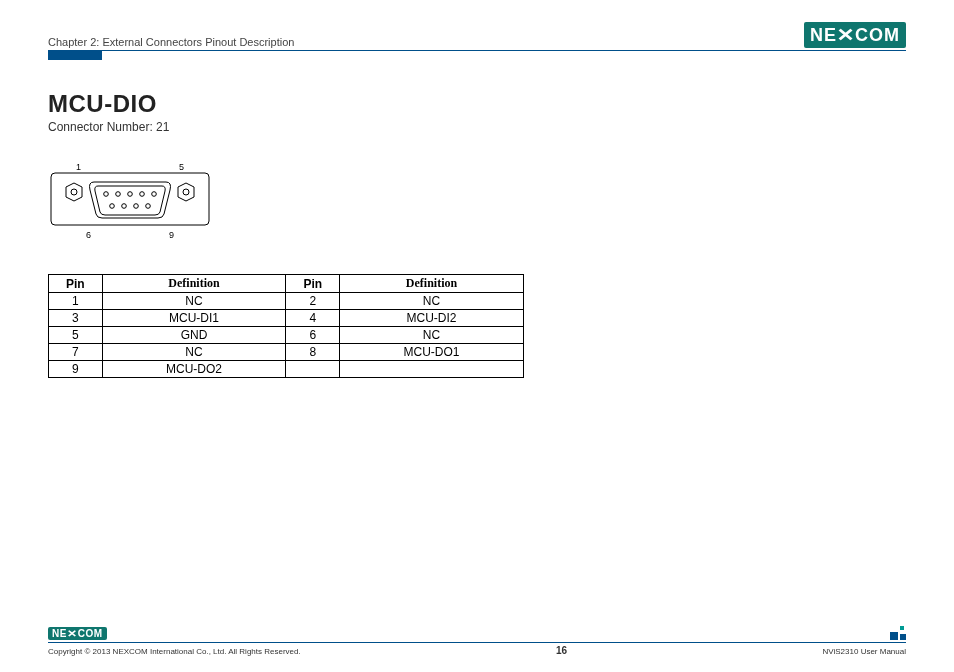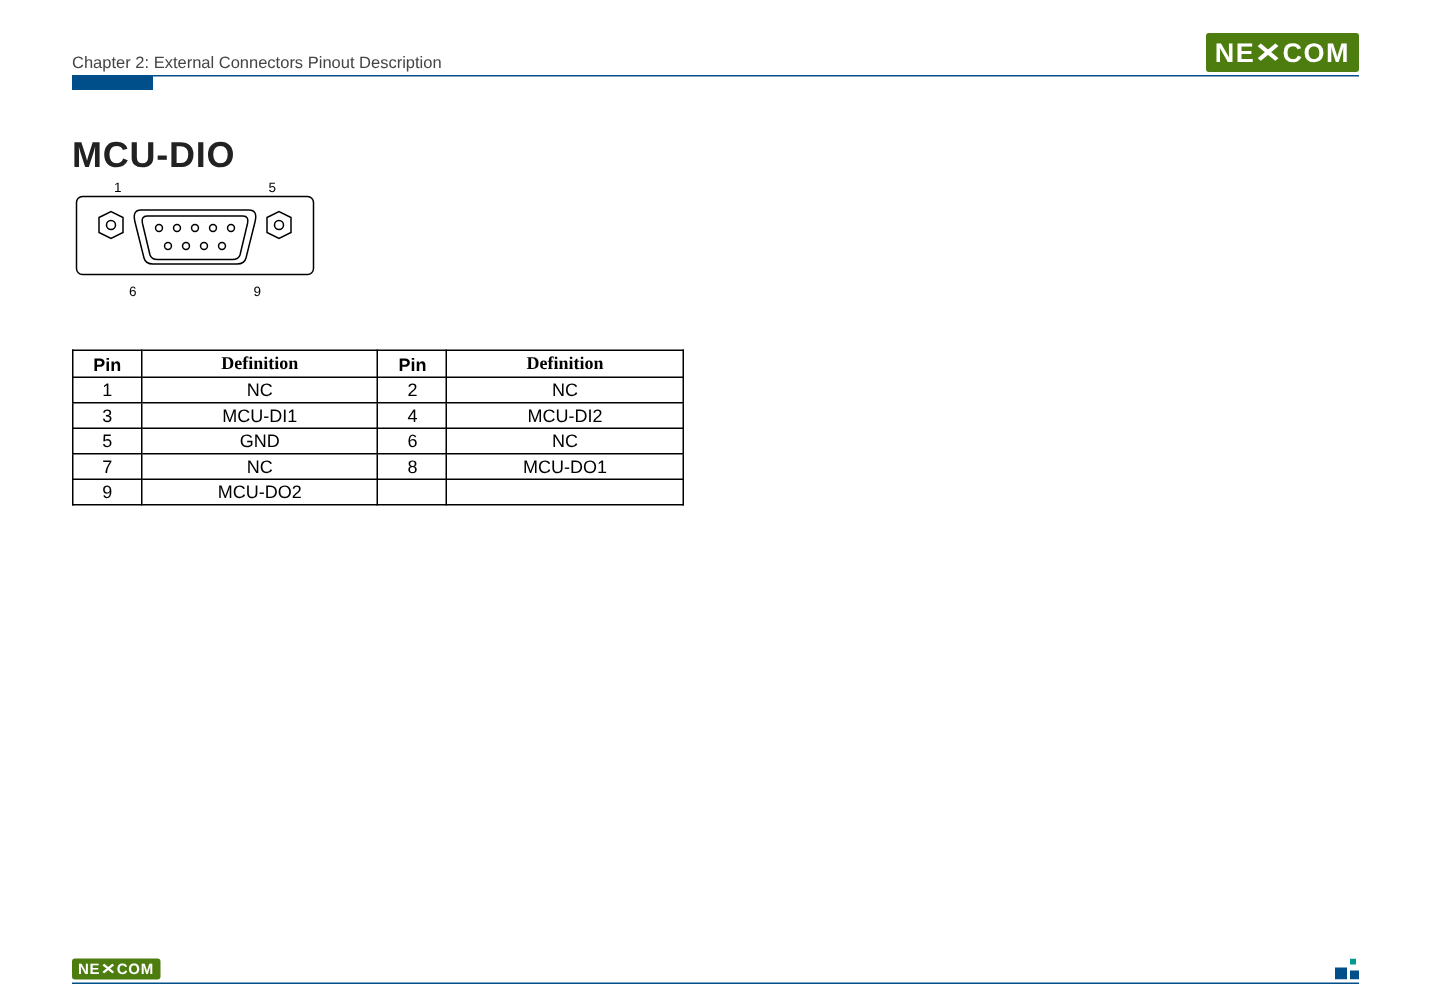--- a/index.html
+++ b/index.html
@@ -6,38 +6,38 @@
   body {
     width: 954px; height: 672px;
     font-family: "Segoe UI", Arial, sans-serif;
     background: #fff; color: #000; position: relative;
   }
   .page { padding: 22px 48px 0 48px; position: relative; height: 100%; }
 
   
   .header-row { display: flex; justify-content: space-between; align-items: flex-end; margin-bottom: 2px; gap: 36px; }
   .chapter { font-size: 11px; color: #444; }
-  .logo { display: inline-flex; align-items: center; background: #4d7c0f; color: #fff; font-weight: 800; letter-spacing: 1px; font-size: 18px; padding: 2px 6px; border-radius: 2px; font-family: Arial, sans-serif; }
+  .logo { display: inline-flex; align-items: center; background: #0f766e; color: #fff; font-weight: 800; letter-spacing: 1px; font-size: 18px; padding: 2px 6px; border-radius: 2px; font-family: Arial, sans-serif; }
   .logo .x { display:inline-block; margin:0 1px; transform: scaleX(1.2); }
   .logo-small { font-size: 10px; padding: 1px 4px; letter-spacing: 0.5px; }
 
   .rule-top { position: relative; height: 14px; margin-bottom: 26px; }
   .rule-top .line { position:absolute; left:0; right:0; top:0; height:1px; background:#004f8a; }
   .rule-top .tab  { position:absolute; left:0; top:0; width:54px; height:10px; background:#004f8a; }
 
   .title { font-size: 24px; font-weight: 700; letter-spacing: .5px; color:#222; margin-bottom: 2px; }
   .subtitle { font-size: 12px; color:#333; margin-bottom: 28px; }
 
   
   .connector { margin-left: 2px; margin-bottom: 34px; }
   .pin-labels { display:flex; width:108px; justify-content:space-between; margin-left:26px; font-size:9px; color:#000; }
   .pin-labels.bottom { width:88px; margin-left:36px; }
 
   
-  table.pinout { border-collapse: collapse; width: 408px; margin-top: 16px; }
+  table.pinout { border-collapse: collapse; width: 476px; margin-top: 16px; }
   table.pinout th, table.pinout td { border:1px solid #000; font-size:12px; padding:1px 4px; text-align:center; }
   table.pinout th { font-weight:700; }
   table.pinout .pincol { width: 46px; }
   table.pinout .defcol { width: 158px; font-family: Liberation Serif, serif; }
 
   
   .footer { position:absolute; left:48px; right:48px; bottom:16px; }
   .footer .line { height:1px; background:#004f8a; margin-top:2px; }
   .footer-row { display:flex; justify-content:space-between; align-items:flex-end; font-size:8px; color:#333; margin-top:2px; }
   .footer-logo-row { display:flex; justify-content:space-between; align-items:flex-end; }
@@ -55,20 +55,21 @@
         <span class="x">✕</span>
         <span>COM</span>
     </div>
   </div>
   <div class="rule-top">
     <div class="line"></div>
     <div class="tab"></div>
   </div>
 
   <div class="title">MCU-DIO</div>
+  <div class="subtitle">Connector Number: 21</div>
 
   <div class="connector">
     <div class="pin-labels">
       <span>1</span>
       <span>5</span>
     </div>
     <svg width="160" height="54" viewBox="0 0 160 54">
       <rect x="1" y="1" width="158" height="52" rx="4" ry="4" fill="#fff" stroke="#000"></rect>
 
       <polygon points="16,15 24,11 32,15 32,25 24,29 16,25" fill="#fff" stroke="#000"></polygon>
@@ -148,14 +149,19 @@
       </div>
       <div class="corner-mark">
         <svg width="16" height="14" viewBox="0 0 16 14">
           <rect x="0" y="6" width="8" height="8" fill="#004f8a"></rect>
           <rect x="10" y="0" width="4" height="4" fill="#009a93"></rect>
           <rect x="10" y="8" width="6" height="6" fill="#004f8a"></rect>
         </svg>
       </div>
     </div>
     <div class="line"></div>
+    <div class="footer-row">
+      <span>Copyright © 2013 NEXCOM International Co., Ltd. All Rights Reserved.</span>
+      <span class="page-num">16</span>
+      <span>NViS2310 User Manual</span>
+    </div>
   </div>
 </div>
 
 </body></html>

